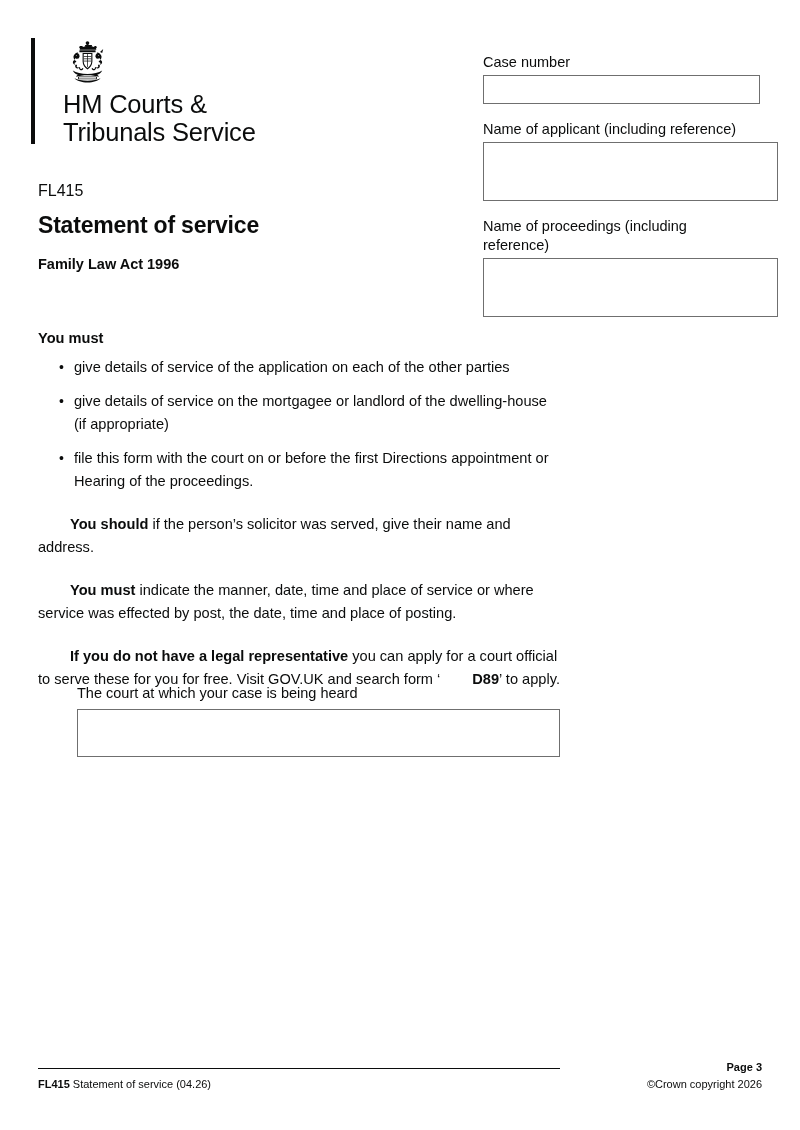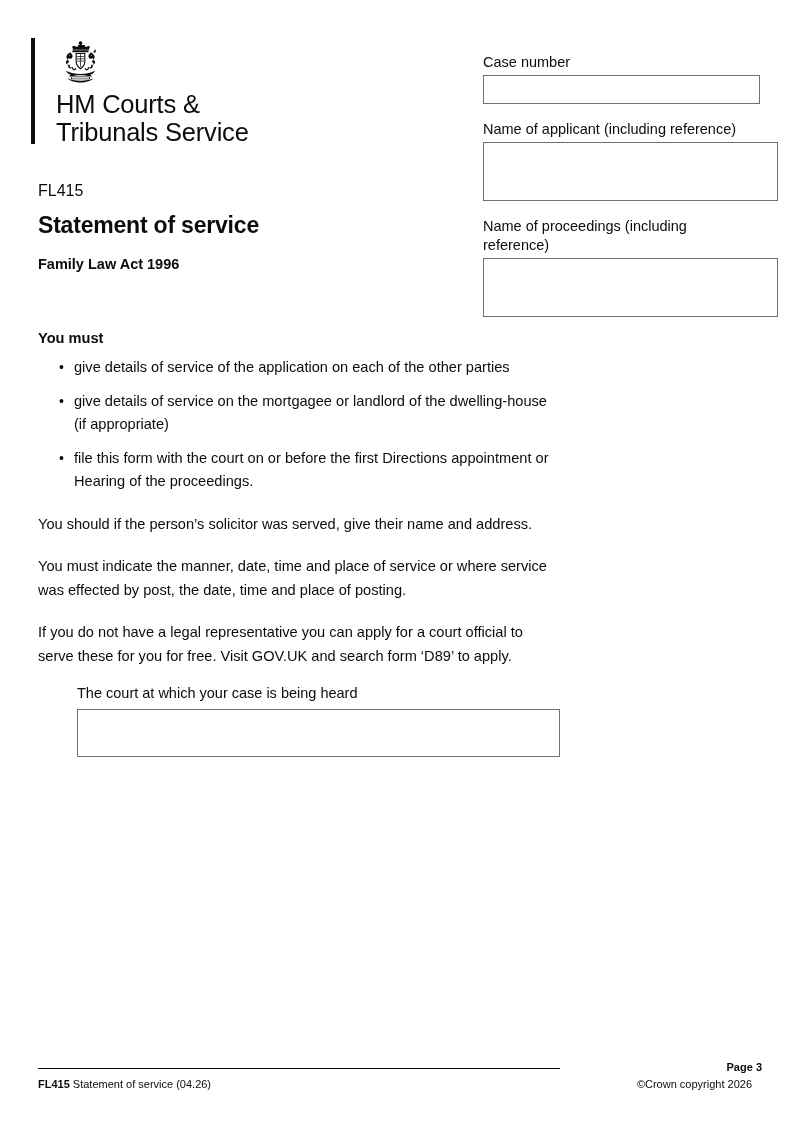--- a/index.html
+++ b/index.html
@@ -20,21 +20,21 @@
     background: #ffffff;
     overflow: hidden;
   }
 
   
   .masthead {
     position: absolute;
     left: 31px;
     top: 38px;
     height: 106px;
-    padding-left: 21px;
+    padding-left: 28px;
     border-left: 4px solid #0b0c0c;
     box-sizing: border-box;
   }
   .crest {
     display: block;
     margin-left: 1px;
     margin-top: 2px;
   }
   .masthead-name {
     margin-top: 6px;
@@ -146,21 +146,22 @@
     line-height: 23.5px;
     color: #0b0c0c;
   }
   p.para {
     margin: 19px 0 0 0;
     font-size: 14.6px;
     line-height: 23.5px;
     color: #0b0c0c;
   }
   p.para b {
-    font-weight: normal;
+    font-weight: bold;
+    margin-left: 32px;
   }
 
   
   .court-field {
     position: absolute;
     left: 77px;
     top: 684px;
     width: 581px;
   }
   .court-label {
@@ -202,21 +203,21 @@
     right: 38px;
     top: 1060px;
     font-size: 11px;
     line-height: 14px;
     font-weight: bold;
     color: #0b0c0c;
     text-align: right;
   }
   .footer-copyright {
     position: absolute;
-    right: 48px;
+    right: 38px;
     top: 1077px;
     font-size: 11px;
     line-height: 14px;
     color: #0b0c0c;
     text-align: left;
   }
 </style>
 </head>
 <body>
 

